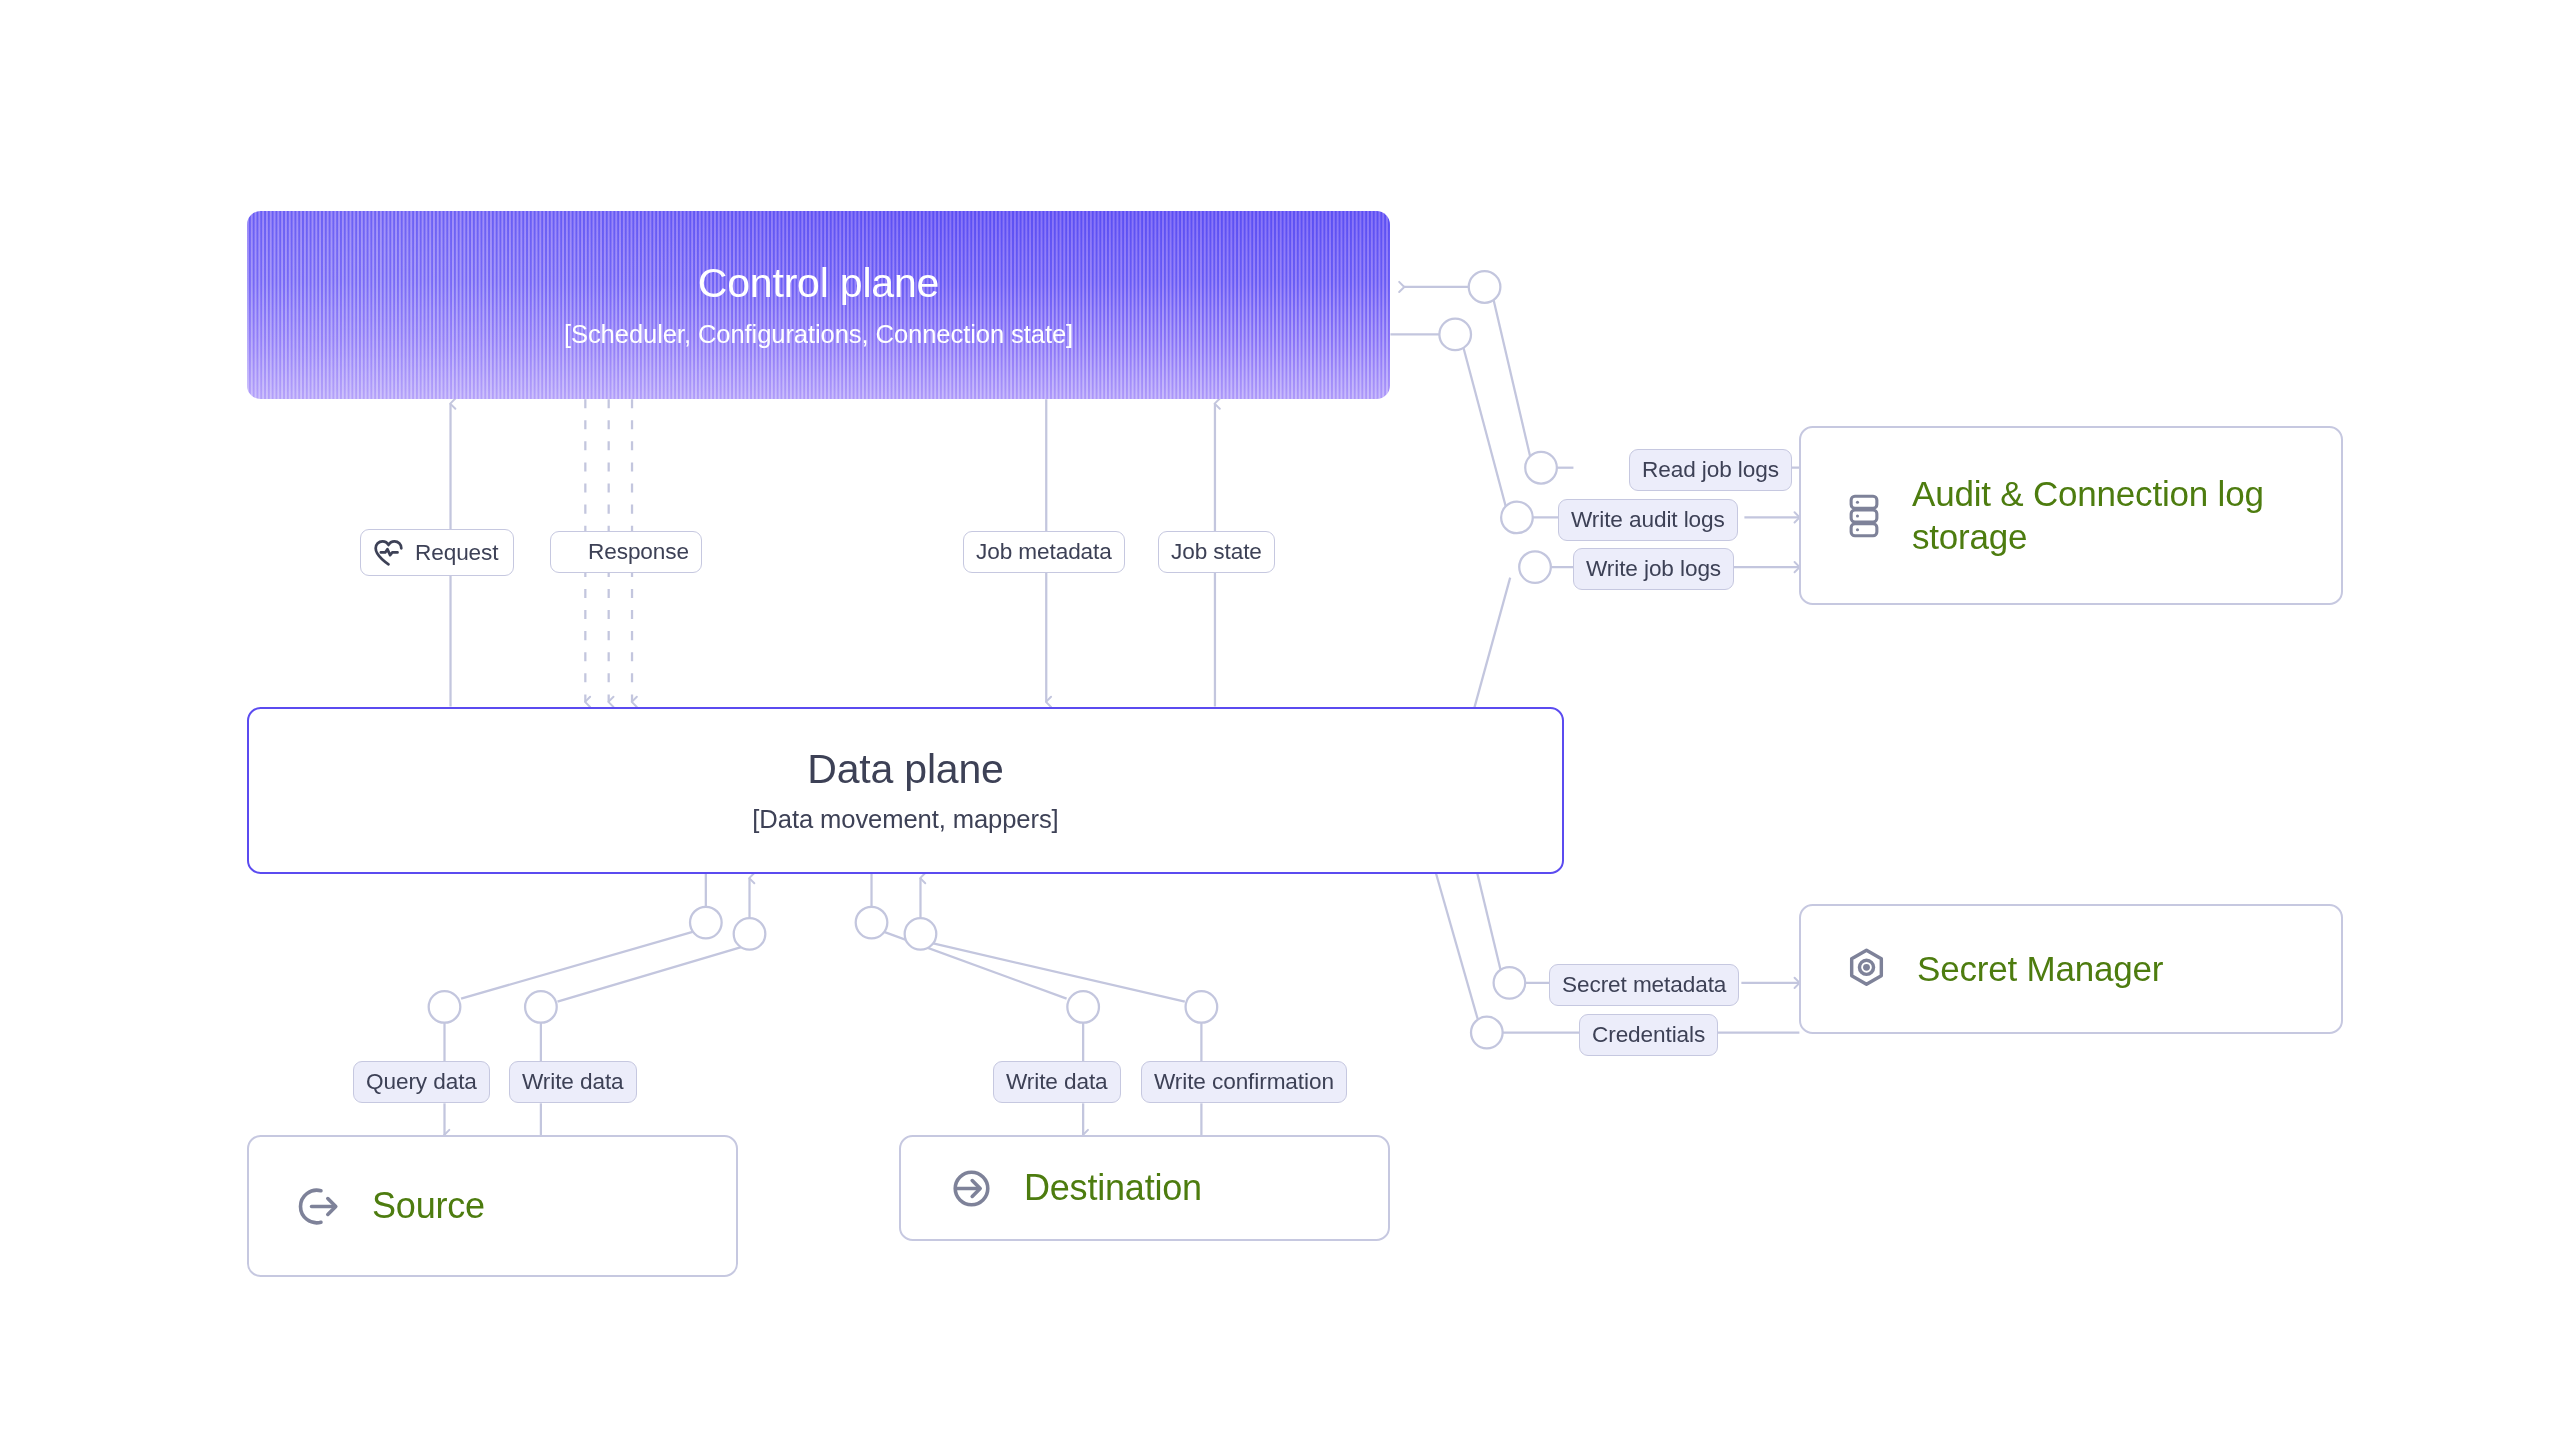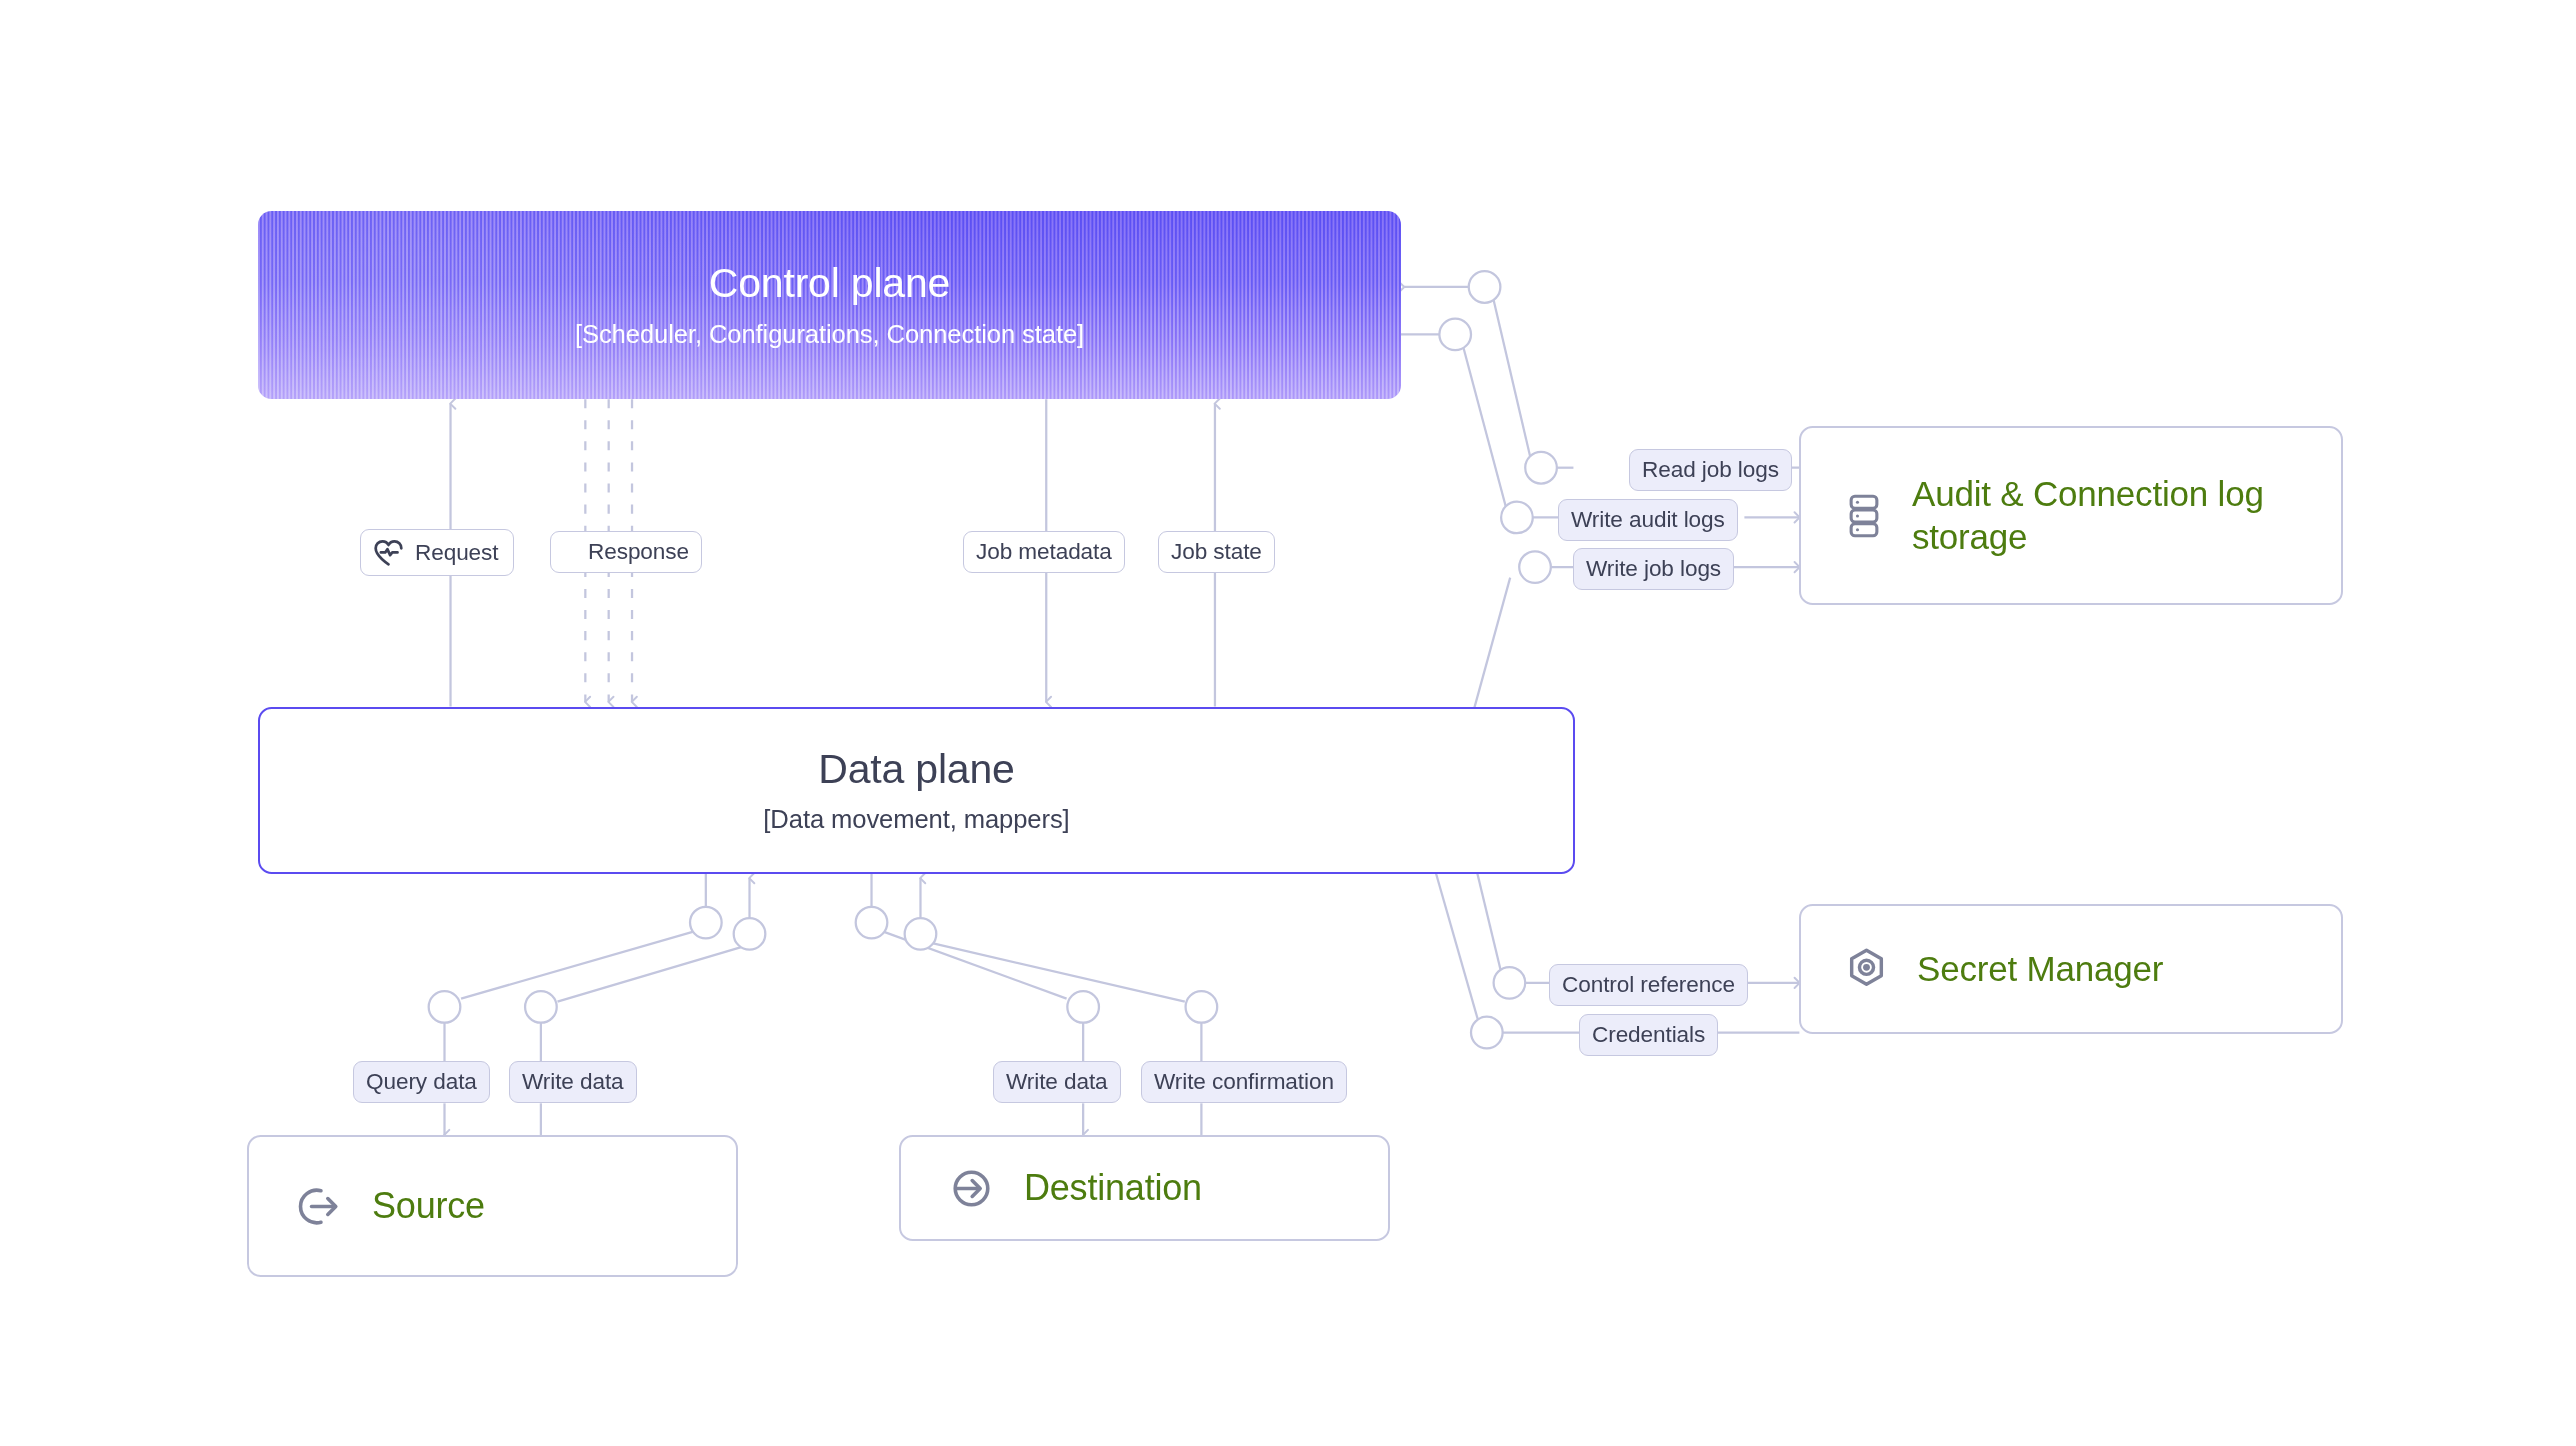--- a/index.html
+++ b/index.html
@@ -31,21 +31,20 @@
 
   
   .plane {
     position: absolute;
     border-radius: 13.6px;
     box-sizing: border-box;
     display: flex;
     flex-direction: column;
     align-items: center;
     justify-content: center;
-    margin-left: 11px;
   }
   .plane-title {
     font-size: 41px;
     letter-spacing: -0.2px;
     line-height: 1.1;
   }
   .plane-sub {
     font-size: 25.6px;
     margin-top: 13.6px;
     letter-spacing: -0.1px;
@@ -367,21 +366,21 @@
 
   <div class="chip tinted" id="chip-write-audit">
     <span>Write audit logs</span>
   </div>
 
   <div class="chip tinted" id="chip-write-job-logs">
     <span>Write job logs</span>
   </div>
 
   <div class="chip tinted" id="chip-secret-ref">
-    <span>Control reference</span>
+    <span>Secret metadata</span>
   </div>
 
   <div class="chip tinted" id="chip-credentials">
     <span>Credentials</span>
   </div>
 
   <div class="chip tinted" id="chip-query-data">
     <span>Query data</span>
   </div>
 

